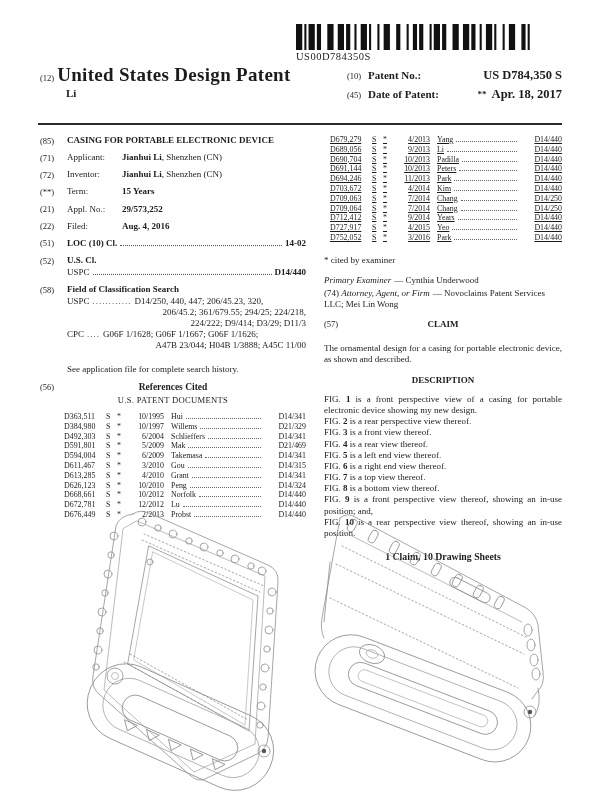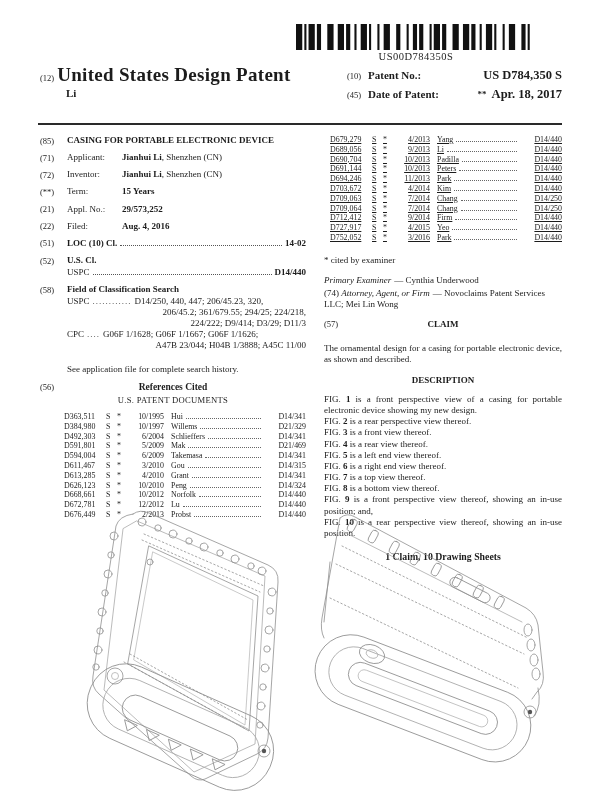--- a/index.html
+++ b/index.html
@@ -1,20 +1,20 @@
 <!DOCTYPE html>
 <html><head>
 <meta charset="utf-8">
 <style>
   html,body{margin:0;padding:0;background:#e8e8e8;}
   .page{position:relative;width:600px;height:800px;background:#fff;overflow:hidden;
         font-family:"Liberation Serif","DejaVu Serif",serif;color:#1c1c1c;margin:0 auto;}
 
   
-  .barcode-wrap{position:absolute;left:296px;top:24px;width:240px;text-align:center;}
+  .barcode-wrap{position:absolute;left:296px;top:24px;width:240px;}
   .barcode-svg{width:240px;height:26px;display:block;}
   .barcode-text{font-size:10.5px;margin-top:1px;letter-spacing:0.5px;}
 
   
   .header{position:absolute;left:40px;top:64px;width:522px;display:flex;}
   .header-left{flex:1;}
   .title-line{white-space:nowrap;}
   .fnum{font-size:8.5px;}
   .main-title{font-weight:bold;font-size:19px;letter-spacing:0.3px;margin-left:3px;}
   .author{font-weight:bold;font-size:11px;margin-left:26px;margin-top:1px;}
@@ -409,21 +409,21 @@
             <span class="r-name">Chang</span>
             <span class="r-lead"></span>
             <span class="r-cls">D14/250</span>
           </div>
 
           <div class="refrow">
             <span class="r-no">D712,412</span>
             <span class="r-code">S</span>
             <span class="r-star">*</span>
             <span class="r-date">9/2014</span>
-            <span class="r-name">Firm</span>
+            <span class="r-name">Years</span>
             <span class="r-lead"></span>
             <span class="r-cls">D14/440</span>
           </div>
 
           <div class="refrow">
             <span class="r-no">D727,917</span>
             <span class="r-code">S</span>
             <span class="r-star">*</span>
             <span class="r-date">4/2015</span>
             <span class="r-name">Yeo</span>

